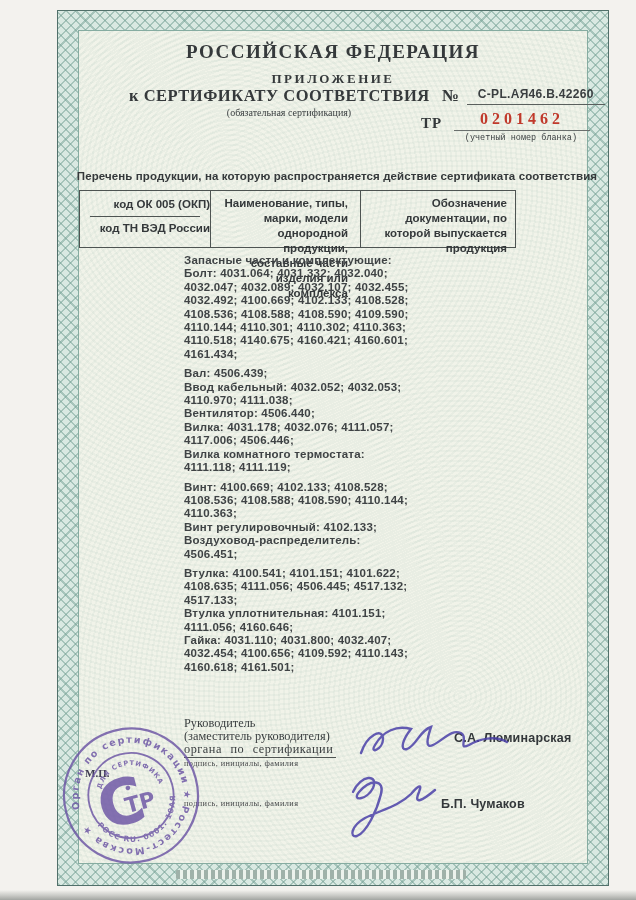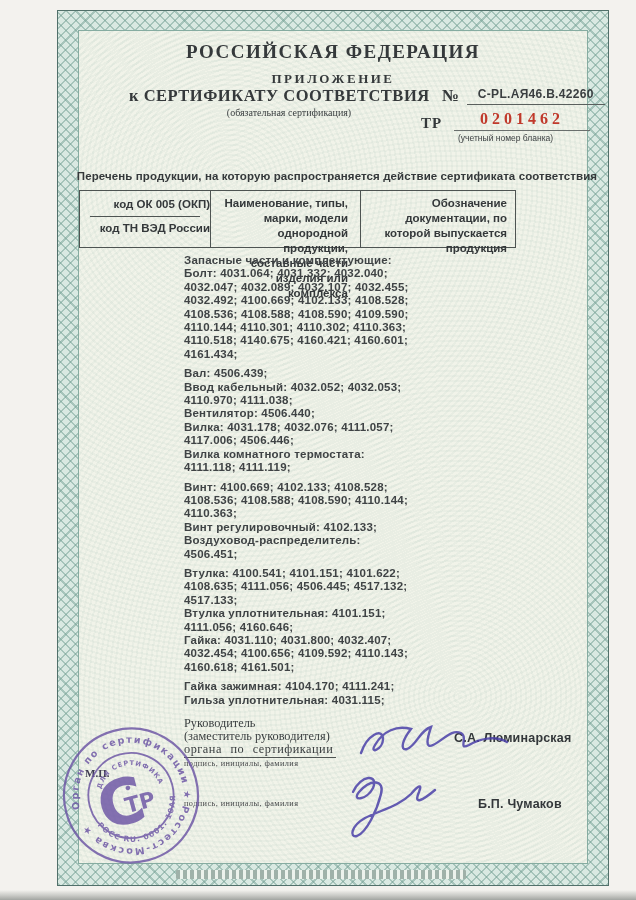--- a/index.html
+++ b/index.html
@@ -60,22 +60,22 @@
     left:363px;top:104px;font-family:"Liberation Serif",serif;
     font-weight:700;font-size:15px;color:#35393b;letter-spacing:1px;
   }
   .tr-num{
     left:396px;top:99px;width:136px;text-align:center;
     border-bottom:1.5px solid #6a6f6d;padding-bottom:2px;
     font-family:"Liberation Serif",serif;font-weight:700;font-size:16px;
     letter-spacing:4px;color:#c0392b;
   }
   .blank-caption{
-    left:400px;width:136px;top:122px;text-align:left;
-    font-family:Liberation Sans, sans-serif;font-size:8.5px;color:#3c4042;
+    left:383px;width:136px;top:122px;text-align:right;
+    font-family:Liberation Mono, monospace;font-size:8.5px;color:#3c4042;
   }
   .list-caption{
     left:8px;right:0;top:159px;text-align:center;
     font-weight:700;font-size:11.5px;color:#34383a;letter-spacing:.1px;
   }
   .tbl{
     left:21px;top:179px;width:437px;height:58px;display:flex;
     border:1.3px solid #4e5452;box-sizing:border-box;
     font-weight:700;font-size:11.5px;line-height:1.3;color:#34383a;text-align:right;
   }
@@ -176,35 +176,33 @@
 Воздуховод-распределитель:
 4506.451;</p>
         <p>Втулка: 4100.541;  4101.151; 4101.622;
 4108.635; 4111.056; 4506.445; 4517.132;
 4517.133;
 Втулка уплотнительная: 4101.151;
 4111.056; 4160.646;
 Гайка: 4031.110; 4031.800; 4032.407;
 4032.454; 4100.656; 4109.592; 4110.143;
 4160.618; 4161.501;</p>
-        <p>Гайка зажимная: 4104.170; 4111.241;
-Гильза уплотнительная: 4031.115;</p>
       </div>
 
     <div class="abs sign-label">
       <div>Руководитель</div>
       <div>(заместитель руководителя)</div>
       <div class="spread">органа по сертификации</div>
     </div>
     <div class="abs sign-caption" style="top:748px;">подпись, инициалы, фамилия</div>
 
     <div class="abs sign-caption" style="top:788px;">подпись, инициалы, фамилия</div>
 
     <div class="abs name" style="left:396px;top:720px;">С.А. Люминарская</div>
-    <div class="abs name" style="left:420px;top:786px;">Б.П. Чумаков</div>
+    <div class="abs name" style="left:383px;top:786px;">Б.П. Чумаков</div>
 
     <div class="abs mp">М.П.</div>
 
     <svg class="abs" style="left:295px;top:700px;" width="165" height="60" viewBox="0 0 165 60">
       <path class="sig" d="M8 42 C14 24 30 16 30 28 C30 38 16 44 22 34 C30 20 44 14 58 18 C50 28 46 40 54 38 C64 34 66 20 78 16 C74 28 72 38 80 34 C92 28 98 18 108 22 C116 26 104 40 116 34 C126 28 142 24 154 31"></path>
     </svg>
     <svg class="abs" style="left:265px;top:755px;" width="145" height="80" viewBox="0 0 145 80">
       <path class="sig" d="M30 26 C38 8 56 8 50 22 C44 34 28 36 36 26 C48 12 62 14 58 28 C54 44 44 66 34 70 C26 72 28 60 42 52 C58 44 76 40 88 28 C94 21 100 16 96 26 C90 40 100 34 112 24"></path>
     </svg>
 

